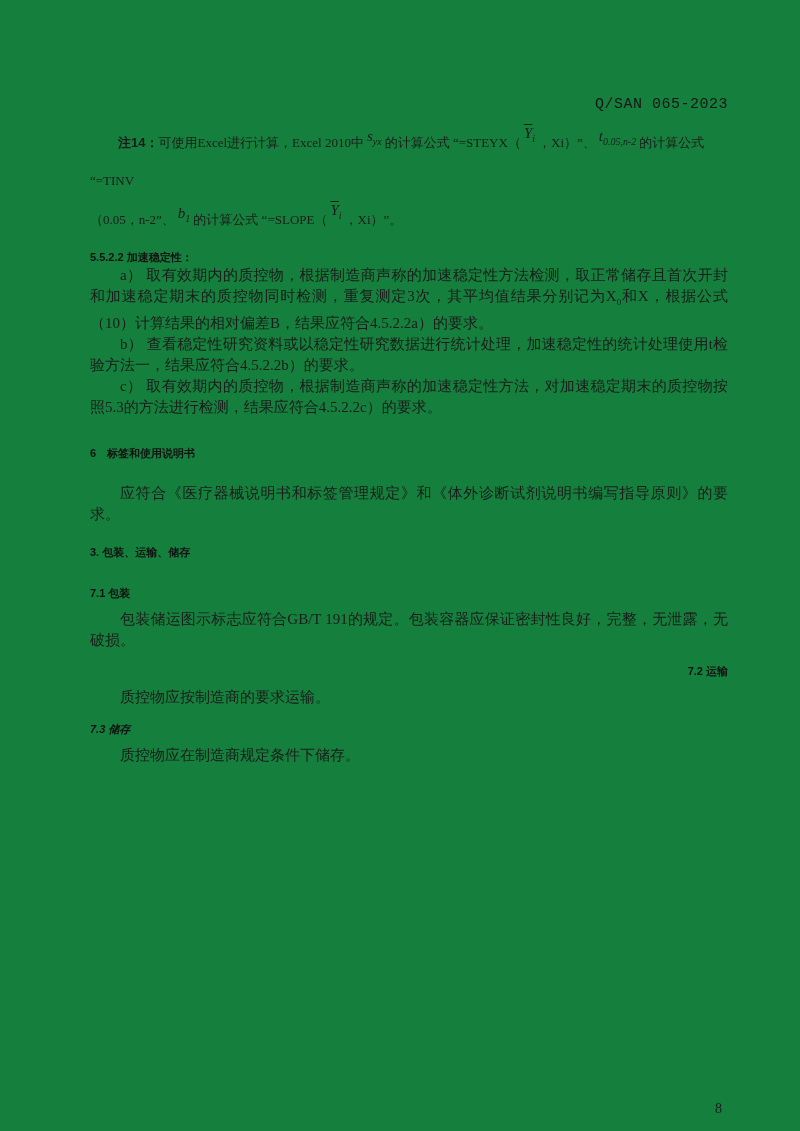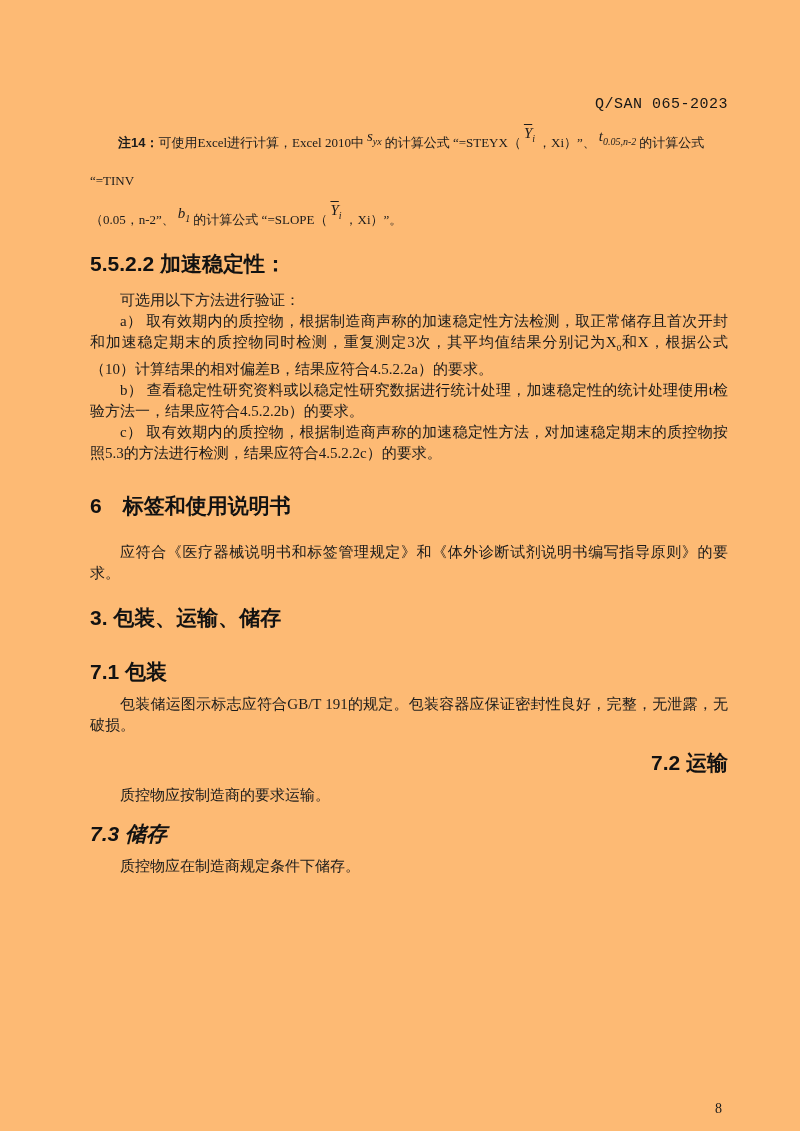--- a/index.html
+++ b/index.html
@@ -4,21 +4,21 @@
 <style>
   html, body {
     margin: 0;
     padding: 0;
     background: #ffffff;
   }
   .page {
     position: relative;
     width: 800px;
     height: 1131px;
-    background: #fdba74;
+    background: #15803d;
     color: #1b1b1b;
     font-family: "Liberation Serif", serif;
     overflow: hidden;
   }
   .content {
     position: absolute;
     left: 90px;
     top: 96px;
     width: 638px;
   }
@@ -54,21 +54,21 @@
   .m sub {
     font-size: 10px;
     line-height: 0;
   }
   .m-hi { top: -9px; }
   .ovl { text-decoration: overline; }
   
   .hd {
     font-family: "Liberation Sans", sans-serif;
     font-weight: bold;
-    font-size: 21px;
+    font-size: 11px;
     color: #121212;
     margin: 0;
     white-space: pre-wrap;
   }
   .hd-5522 { margin-top: 11px; }
   .hd-6    { margin-top: 28px; }
   .hd-7    { margin-top: 20px; }
   .hd-71   { margin-top: 26px; }
   .hd-72   { margin-top: 13px; text-align: right; }
   .hd-73   { margin-top: 14px; font-style: italic; }
@@ -101,21 +101,20 @@
 
 <div class="page">
   <div class="content">
 
     <div class="doc-header">Q/SAN 065-2023</div>
 
     <p class="note"><span class="note-label">注14：</span><span>可使用Excel进行计算，Excel 2010中</span><span class="m"><i>s</i><sub>yx</sub></span><span>的计算公式 “=STEYX（</span><span class="m m-hi"><i class="ovl">Y</i><sub>i</sub></span><span>，Xi）”、</span><span class="m"><i>t</i><sub>0.05,n-2</sub></span><span>的计算公式 “=TINV</span><br><span class="cont">（0.05，n-2”、</span><span class="m"><i>b</i><sub>1</sub></span><span>的计算公式 “=SLOPE（</span><span class="m m-hi"><i class="ovl">Y</i><sub>i</sub></span><span>，Xi）”。</span></p>
 
     <p class="hd hd-5522">5.5.2.2 加速稳定性：</p>
 
-    <p class="para p-intro">可选用以下方法进行验证：</p>
 
     <p class="para"><span>a） 取有效期内的质控物，根据制造商声称的加速稳定性方法检测，取正常储存且首次开封和加速稳定期末的质控物同时检测，重复测定3次，其平均值结果分别记为X</span><sub>0</sub><span>和X，根据公式（10）计算结果的相对偏差B，结果应符合4.5.2.2a）的要求。</span></p>
 
     <p class="para">b） 查看稳定性研究资料或以稳定性研究数据进行统计处理，加速稳定性的统计处理使用t检验方法一，结果应符合4.5.2.2b）的要求。</p>
 
     <p class="para">c） 取有效期内的质控物，根据制造商声称的加速稳定性方法，对加速稳定期末的质控物按照5.3的方法进行检测，结果应符合4.5.2.2c）的要求。</p>
 
     <p class="hd hd-6">6　标签和使用说明书</p>
 
     <p class="para p-s6">应符合《医疗器械说明书和标签管理规定》和《体外诊断试剂说明书编写指导原则》的要求。</p>

